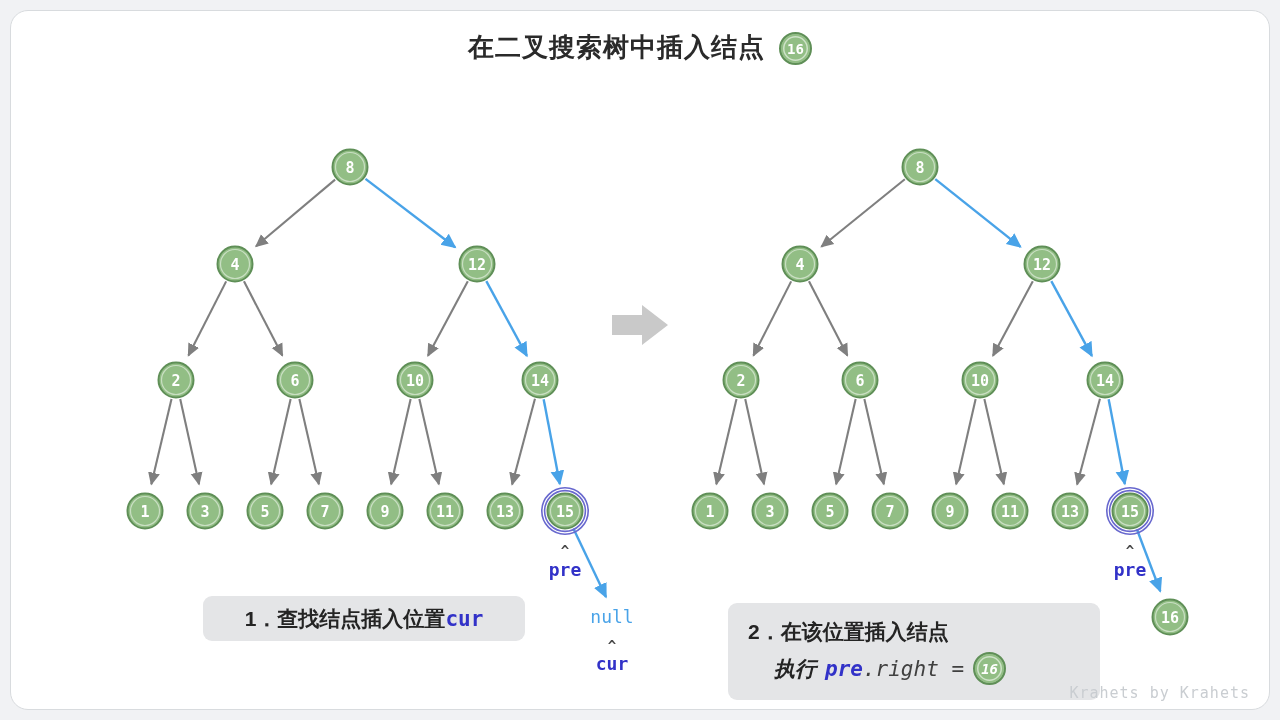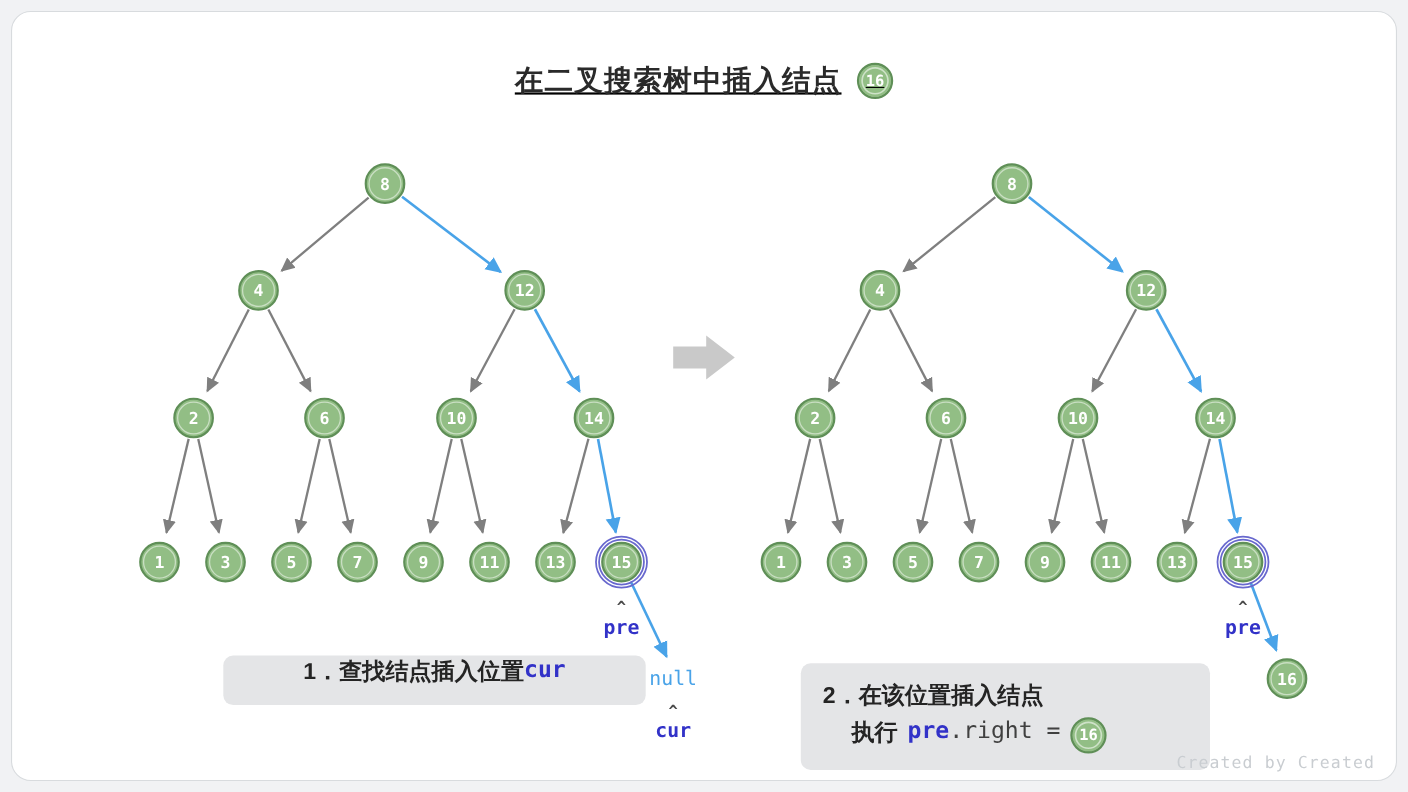--- a/index.html
+++ b/index.html
@@ -5,39 +5,39 @@
   * { margin:0; padding:0; box-sizing:border-box; }
   html,body { width:1280px; height:720px; }
   body { font-family:"Liberation Sans", sans-serif; background:#eef0f2; overflow:hidden; }
 
   .canvas { position:relative; width:1280px; height:720px; background:#f1f2f4; }
   .panel  { position:absolute; left:10px; top:10px; width:1260px; height:700px;
             background:#ffffff; border:1px solid #d8dbde; border-radius:18px; }
 
   svg.overlay { position:absolute; left:0; top:0; width:1280px; height:720px; }
 
-  .title-row { position:absolute; top:56px; left:0; width:100%;
-               display:flex; align-items:center; justify-content:center; gap:14px;text-decoration:underline; }
+  .title-row { position:absolute; top:30px; left:0; width:100%;
+               display:flex; align-items:flex-end; justify-content:center; gap:14px; }
   .title-text { font-size:26px; font-weight:bold; color:#2a2a2a; letter-spacing:1px; }
 
   .node-chip { display:inline-flex; align-items:center; justify-content:center;
                width:33px; height:33px; border-radius:50%;
                background:#92BE85; border:2px solid #5F8F57;
                box-shadow: inset 0 0 0 2px #92BE85, inset 0 0 0 3.5px rgba(255,255,255,.55);
                color:#ffffff; font-family:"DejaVu Sans Mono", monospace;
                font-weight:bold; font-size:14px; }
 
   .caption { position:absolute; background:#e4e5e7; border-radius:9px; color:#242424; }
-  .caption-1 { left:203px; top:596px; width:384px; height:45px;
-               display:flex; justify-content:center; gap:0;
+  .caption-1 { left:203px; top:596px; width:322px; height:45px;
+               display:flex; align-items:center; justify-content:center; gap:0;
                font-size:21px; font-weight:bold; }
   .caption-2 { left:728px; top:571px; width:372px; height:97px;
                padding:12px 20px; font-size:21px; font-weight:bold;
                display:flex; flex-direction:column; justify-content:space-around;margin-top:32px; }
-  .cap-line2 { display:flex; align-items:flex-start; gap:9px; padding-left:26px; }
+  .cap-line2 { display:flex; align-items:center; gap:9px; padding-left:26px;font-style:italic; }
 
   .code { font-family:"DejaVu Sans Mono", monospace; }
   .code-blue { color:#3232C8; font-weight:bold; }
   .code-gray { color:#404040; font-weight:normal; }
 
   .watermark { position:absolute; right:30px; bottom:18px;
                font-family:"DejaVu Sans Mono", monospace;
                font-size:15px; color:#c9cdd1; letter-spacing:1px; }
 </style>
 </head>
@@ -274,14 +274,14 @@
     <div>2．在该位置插入结点</div>
     <div class="cap-line2">
       <span>执行</span>
       <span><span class="code code-blue">pre</span><span class="code code-gray">.right =</span></span>
       <span class="node-chip">
         <span>16</span>
       </span>
     </div>
   </div>
 
-  <div class="watermark">Created by Created</div>
+  <div class="watermark">Krahets by Krahets</div>
 </div>
 
 </body></html>

